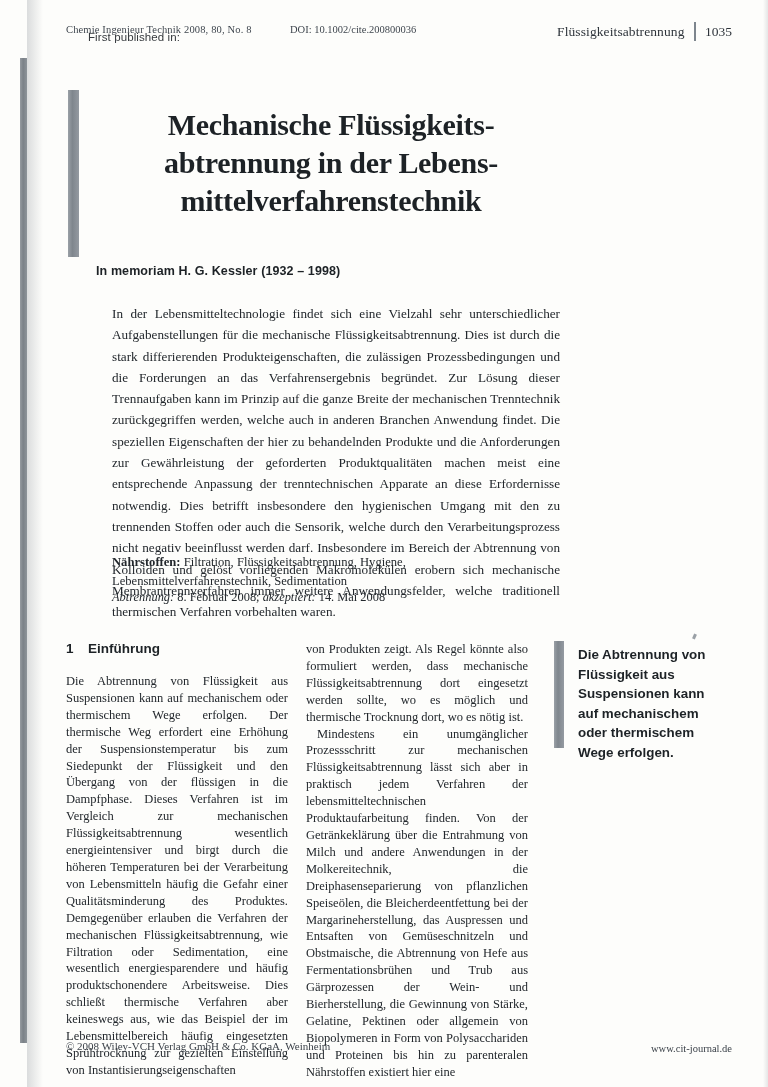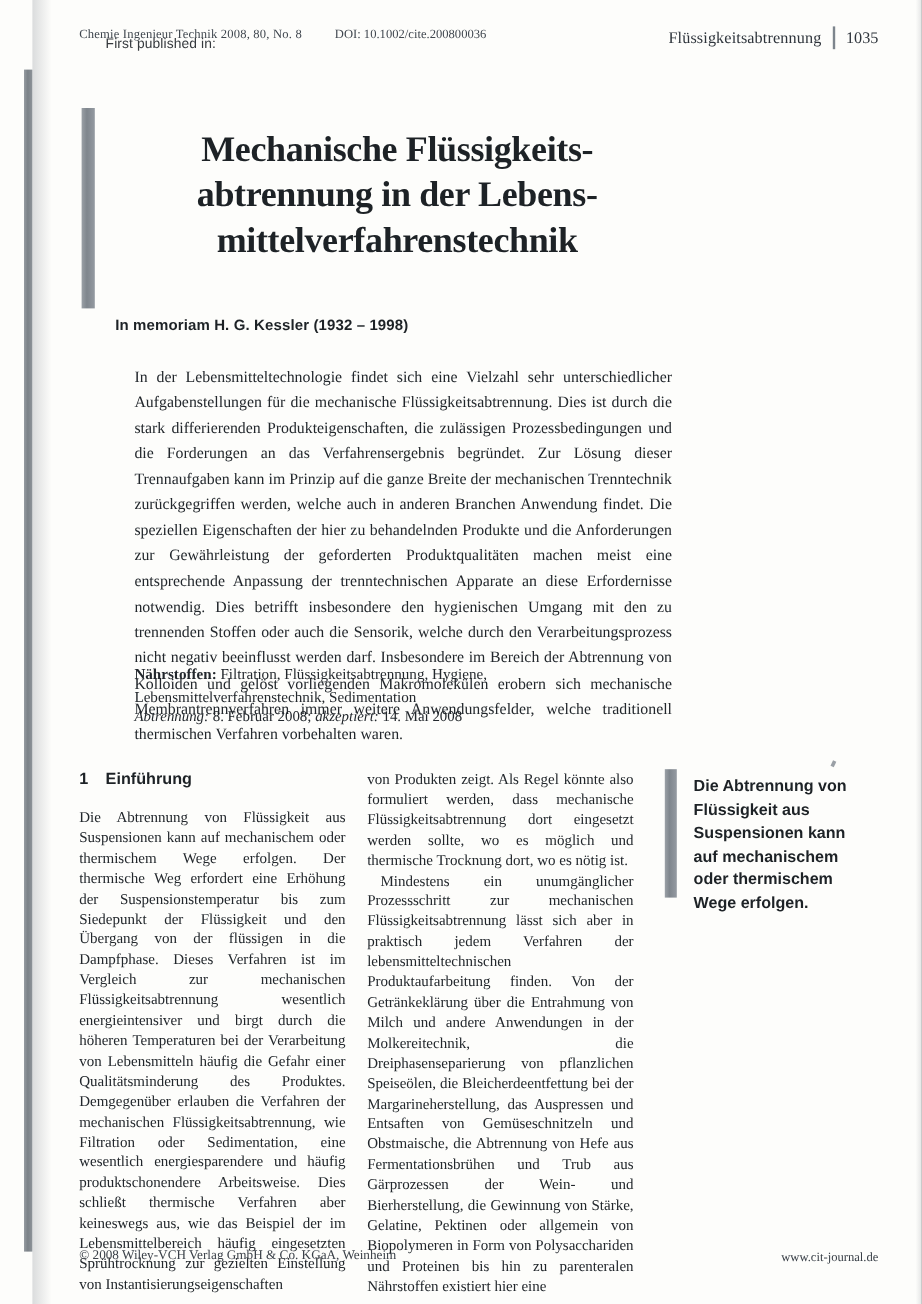--- a/index.html
+++ b/index.html
@@ -55,21 +55,21 @@
   .hdr-journal {
     position: absolute;
     left: 0; top: 0;
     font-size: 10.5px;
     letter-spacing: .15px;
     white-space: nowrap;
     color: #3f464e;
   }
   .hdr-doi {
     position: absolute;
-    left: 213px; top: 0;
+    left: 224px; top: 0;
     font-size: 10.5px;
     white-space: nowrap;
     color: #3f464e;
   }
   .hdr-right {
     position: absolute;
     right: 0; top: -2px;
     display: flex;
     align-items: center;
     gap: 9px;

